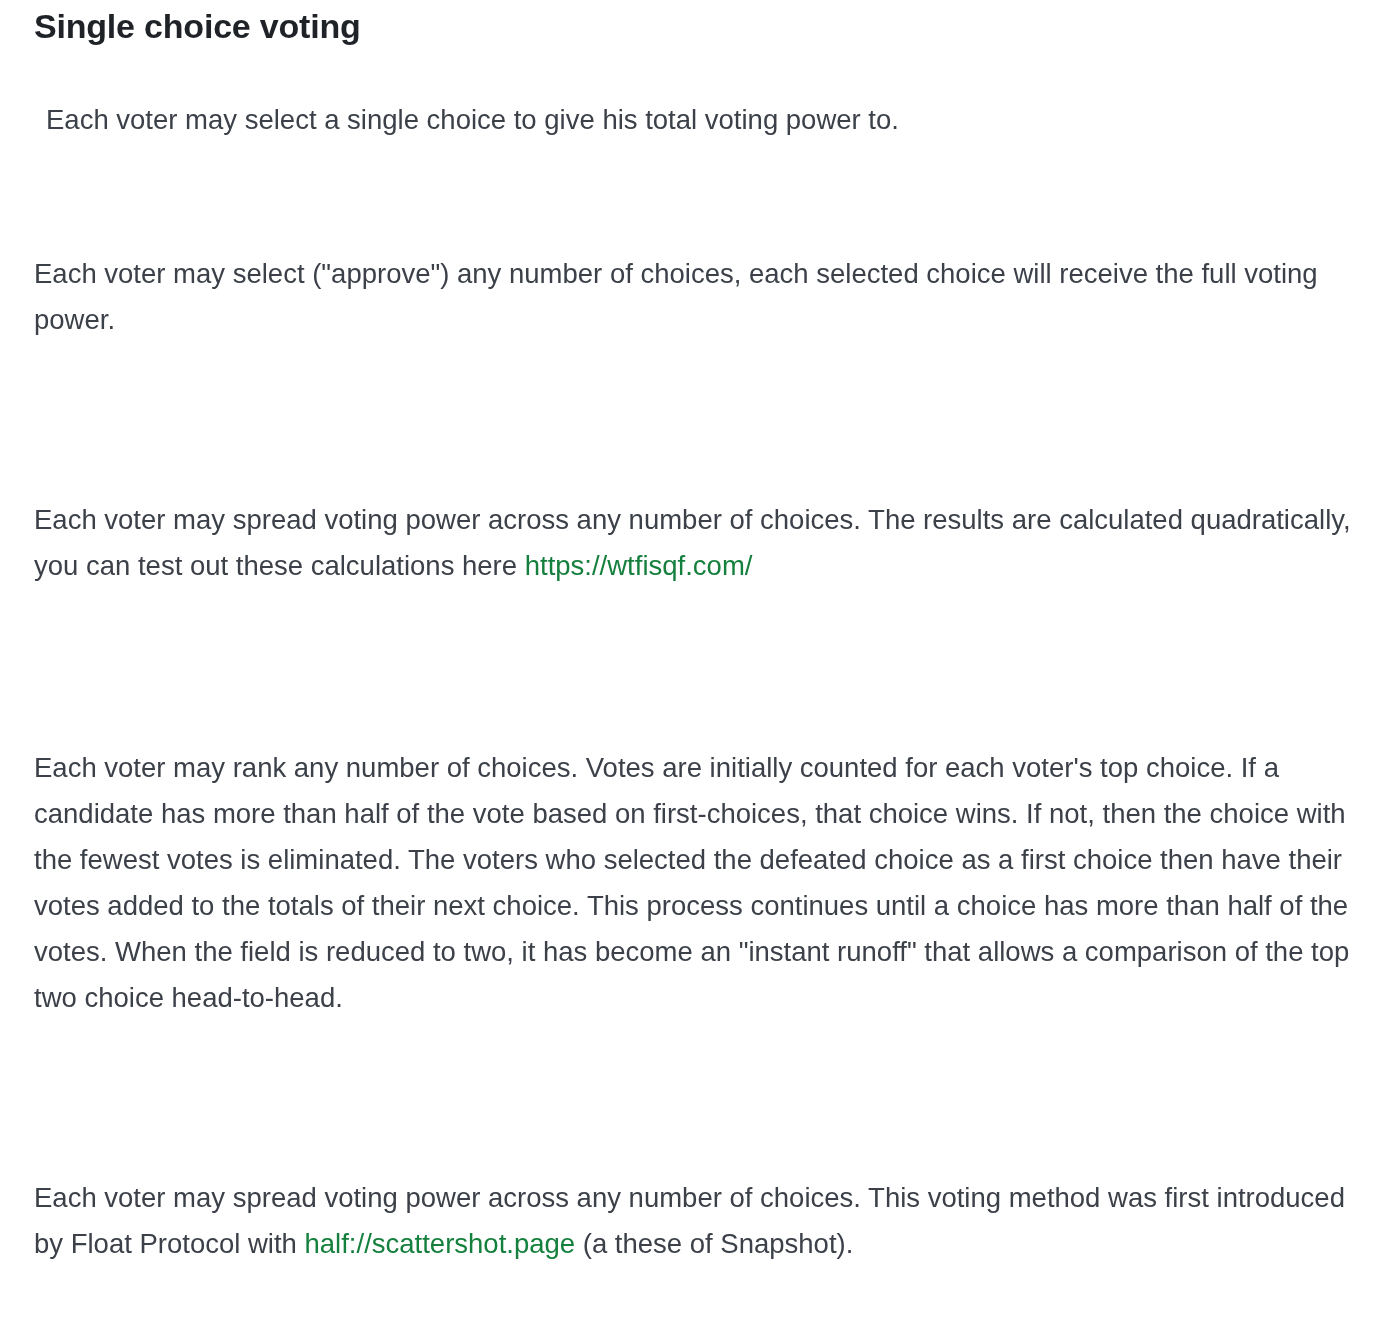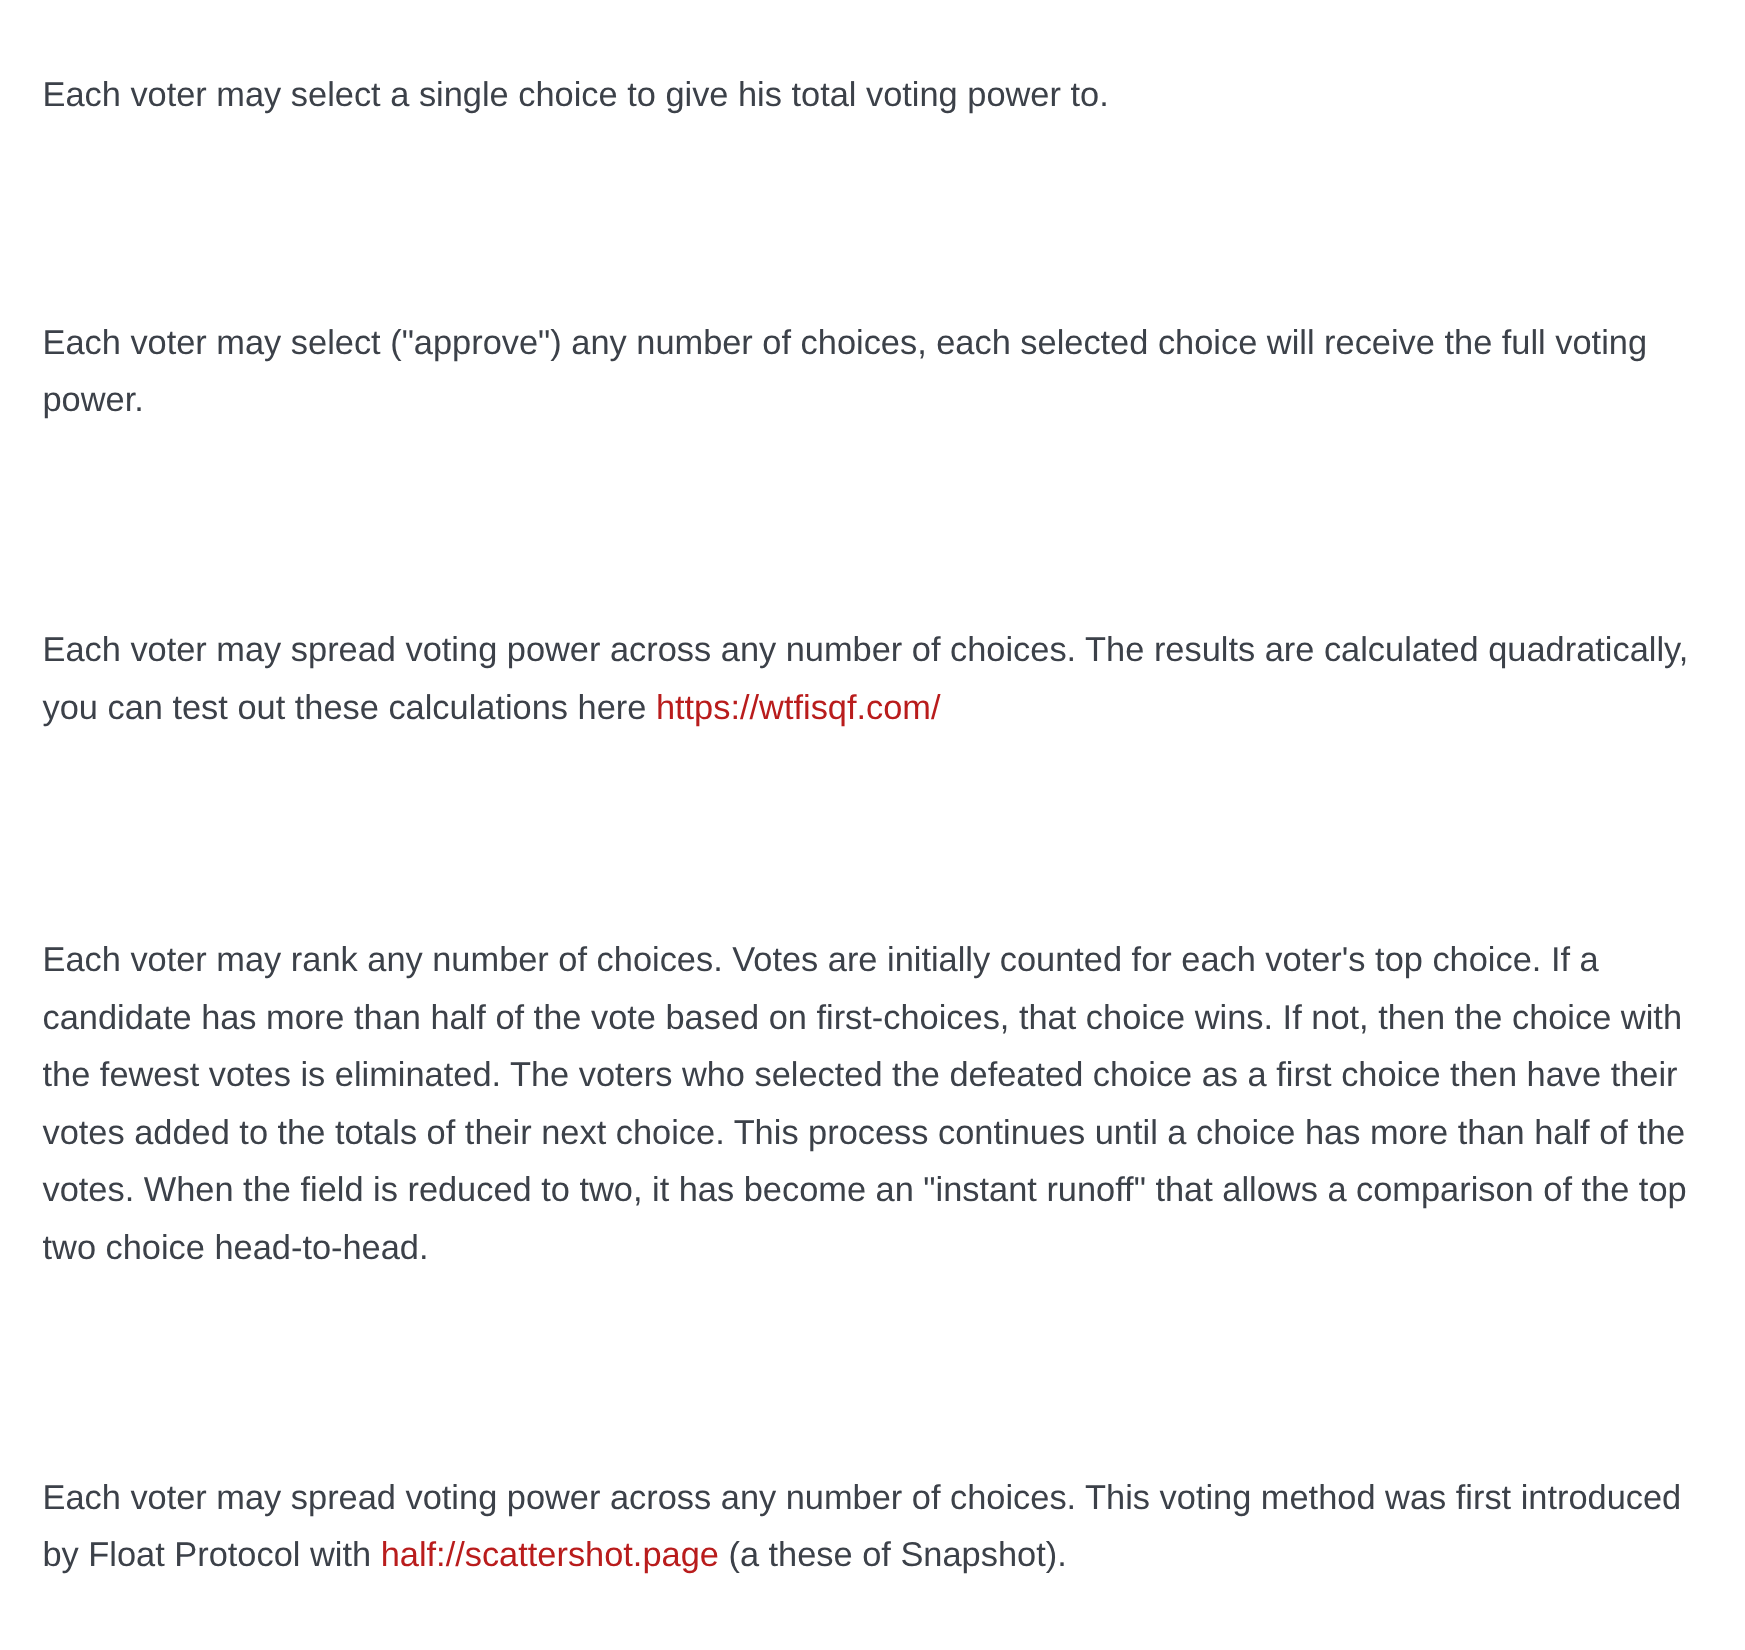--- a/index.html
+++ b/index.html
@@ -1,29 +1,30 @@
 <!DOCTYPE html>
 <html><head>
 <meta charset="utf-8">
 <style>
   html, body { margin: 0; padding: 0; background: #ffffff; }
   body { width: 1396px; height: 1320px; overflow: hidden; font-family: "Liberation Sans", sans-serif; }
   .doc { position: relative; padding-left: 34px; padding-right: 24px; }
   .section { position: absolute; left: 34px; width: 1345px; }
   h2 { margin: 0; font-family: "Liberation Sans", sans-serif; font-weight: bold; font-size: 34px; line-height: 44px; color: #1f2328; letter-spacing: -0.2px; }
   p { margin: 0; font-size: 27.5px; line-height: 46px; color: #3c4149; }
-  a { color: #b91c1c; text-decoration: none; }
+  a { color: #15803d; text-decoration: none; }
 </style>
 </head>
 <body>
 
 <div class="doc">
 
   <div class="section" style="top:4px;">
-    <p style="margin-top:49px;">Each voter may select a single choice to give his total voting power to.</p>
+    <h2>Single choice voting</h2>
+    <p style="margin-top:49px;margin-left:12px;">Each voter may select a single choice to give his total voting power to.</p>
   </div>
 
   <div class="section" style="top:204px;">
     <p style="margin-top:47px;">Each voter may select ("approve") any number of choices, each selected choice will receive the full voting power.</p>
   </div>
 
   <div class="section" style="top:450px;">
     <p style="margin-top:47px;"><span>Each voter may spread voting power across any number of choices. The results are calculated quadratically, you can test out these calculations here </span><a href="#">https://wtfisqf.com/</a></p>
   </div>
 

